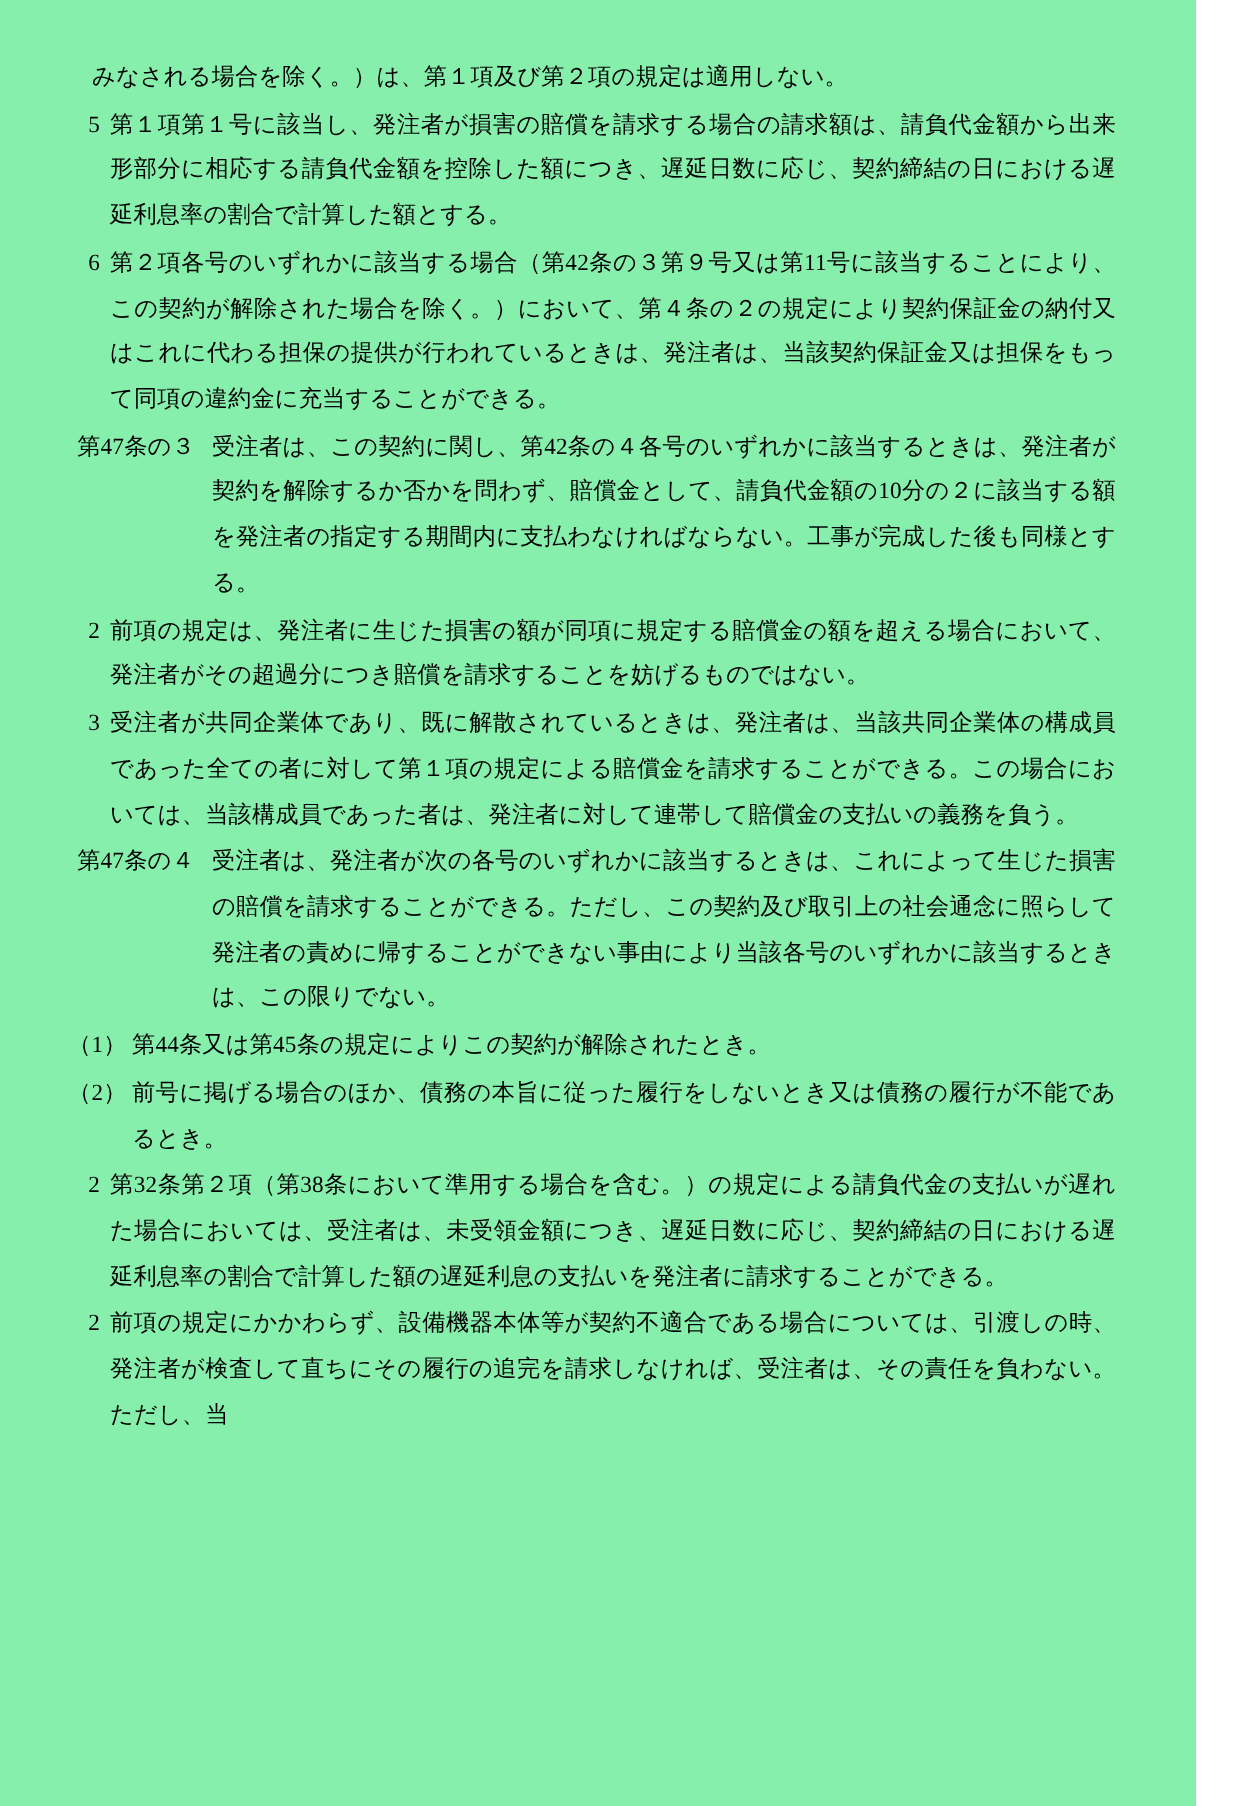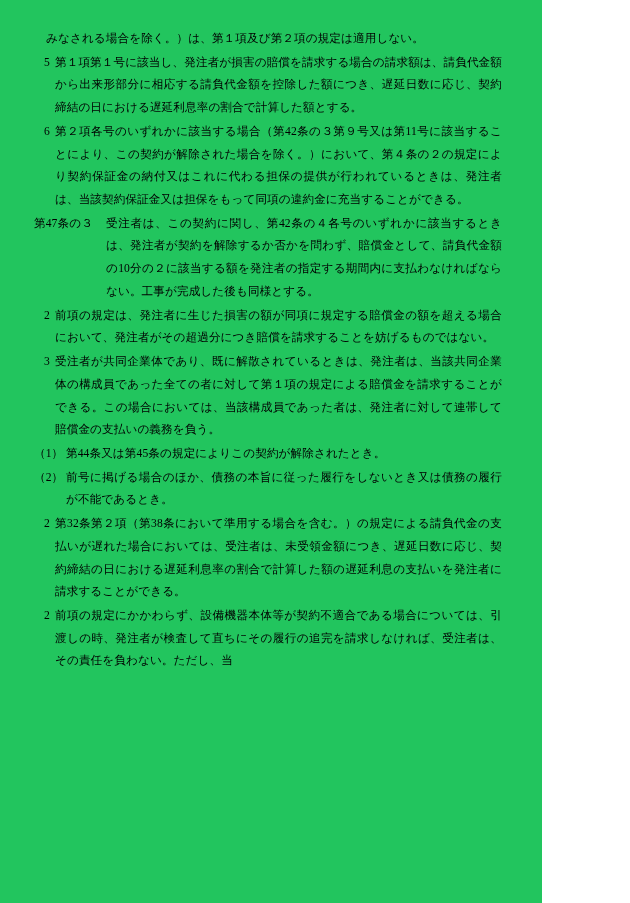--- a/index.html
+++ b/index.html
@@ -7,25 +7,25 @@
     padding: 0;
     background: #ffffff;
   }
   body {
     width: 630px;
     min-height: 903px;
     font-family: "Liberation Serif", "DejaVu Serif", serif;
     color: #000000;
   }
   #page {
-    width: 542px;
+    width: 598px;
     min-height: 903px;
     box-sizing: border-box;
     padding: 28px 40px 20px 34px;
-    background: #22c55e;
+    background: #86efac;
   }
   .block {
     margin: 0 0 1px 0;
   }
   
   .para {
     font-size: 11.6px;
     line-height: 1.96;
     text-align: justify;
     text-justify: inter-ideograph;
@@ -40,21 +40,21 @@
     flex: 0 0 auto;
     text-align: right;
     padding-right: 5px;
     white-space: nowrap;
   }
   .num-item .marker.w-num {
     width: 16px;
   }
   .num-item .marker.w-art {
     width: 68px;
-    text-align: left;
+    text-align: center;
     padding-right: 4px;
   }
   .num-item .marker.w-paren {
     width: 30px;
     text-align: left;
     padding-right: 2px;
   }
   .num-item .body {
     flex: 1 1 auto;
   }
@@ -88,20 +88,24 @@
       </div>
       <div class="block para num-item">
         <span class="marker w-num">2</span>
         <span class="body">前項の規定は、発注者に生じた損害の額が同項に規定する賠償金の額を超える場合において、発注者がその超過分につき賠償を請求することを妨げるものではない。</span>
       </div>
       <div class="block para num-item">
         <span class="marker w-num">3</span>
         <span class="body">受注者が共同企業体であり、既に解散されているときは、発注者は、当該共同企業体の構成員であった全ての者に対して第１項の規定による賠償金を請求することができる。この場合においては、当該構成員であった者は、発注者に対して連帯して賠償金の支払いの義務を負う。</span>
       </div>
       <div class="block para num-item">
+        <span class="marker w-art">第47条の４</span>
+        <span class="body">受注者は、発注者が次の各号のいずれかに該当するときは、これによって生じた損害の賠償を請求することができる。ただし、この契約及び取引上の社会通念に照らして発注者の責めに帰することができない事由により当該各号のいずれかに該当するときは、この限りでない。</span>
+      </div>
+      <div class="block para num-item">
         <span class="marker w-paren">（1）</span>
         <span class="body">第44条又は第45条の規定によりこの契約が解除されたとき。</span>
       </div>
       <div class="block para num-item">
         <span class="marker w-paren">（2）</span>
         <span class="body">前号に掲げる場合のほか、債務の本旨に従った履行をしないとき又は債務の履行が不能であるとき。</span>
       </div>
       <div class="block para num-item">
         <span class="marker w-num">2</span>
         <span class="body">第32条第２項（第38条において準用する場合を含む。）の規定による請負代金の支払いが遅れた場合においては、受注者は、未受領金額につき、遅延日数に応じ、契約締結の日における遅延利息率の割合で計算した額の遅延利息の支払いを発注者に請求することができる。</span>

